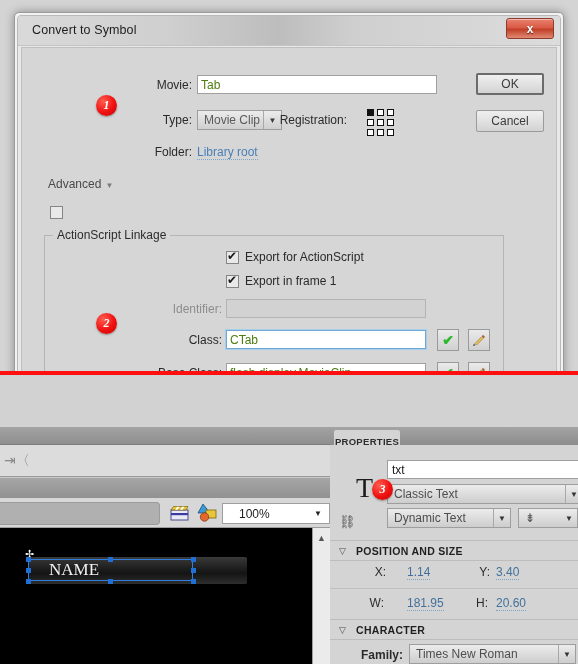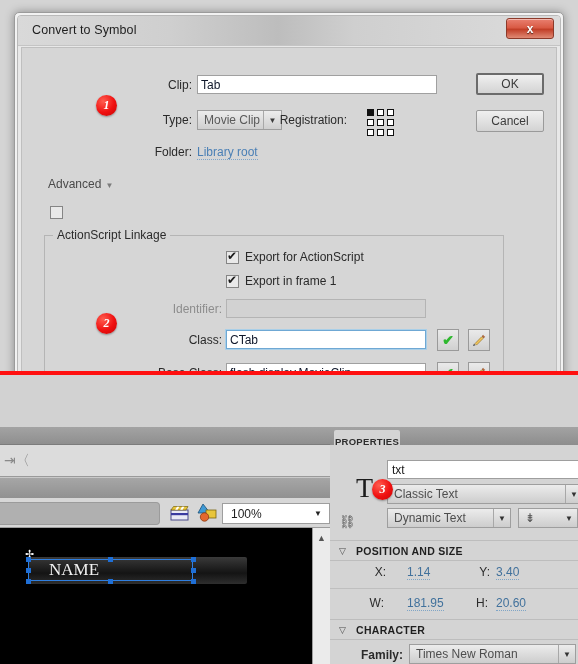--- a/index.html
+++ b/index.html
@@ -63,21 +63,21 @@
     border-bottom: none;
   }
   .lbl {
     font-size: 12px; color: #2a2a2a; text-align: right;
     position: absolute;
   }
   .tfield {
     position: absolute;
     background: #ffffff;
     border: 1px solid #a0a0a0;
-    font-size: 12px; color: #0f172a;
+    font-size: 12px; color: #4d7c0f;
     padding: 2px 3px;
     height: 19px; line-height: 15px;
     font-family: "Liberation Sans", sans-serif;
   }
   .tfield.focused { border: 1px solid #6fa8d4; outline: 1px solid #a9cfe8; }
   .tfield.disabled { background: #d2d2d2; border: 1px solid #b4b4b4; color: #8d8d8d; }
 
   .combo {
     position: absolute;
     height: 20px;
@@ -206,21 +206,21 @@
   }
   .icon-clap { position: absolute; left: 170px; top: 7px; width: 20px; height: 16px; }
   .icon-sym  { position: absolute; left: 197px; top: 5px; width: 22px; height: 20px; }
   .zoom-box {
     position: absolute; left: 222px; top: 5px; width: 108px; height: 21px;
     background: #ffffff; border: 1px solid #9e9e9e;
     display: flex; align-items: center;
     font-size: 12px; color: #1d1d1d;
     cursor: pointer;
   }
-  .zoom-box .zt { padding-left: 8px; flex: 1; }
+  .zoom-box .zt { padding-left: 16px; flex: 1; }
   .zoom-box .za { padding-right: 7px; font-size: 8px; color: #222; }
 
   .stage {
     position: absolute; left: 0; top: 101px; width: 312px; height: 136px;
     background: #000000;
   }
   .tabgfx {
     position: absolute; left: 29px; top: 29px; width: 218px; height: 27px;
     background: linear-gradient(to bottom,#3a3a3a 0%,#202020 40%,#141414 60%,#2e2e2e 100%);
     border-radius: 2px;
@@ -327,21 +327,21 @@
 
       <div class="dlg-titlebar">
         <div class="dlg-title">Convert to Symbol</div>
         <div class="close-btn">
           <div class="close-x">x</div>
         </div>
       </div>
 
       <div class="dlg-body">
 
-        <div class="lbl" style="left:110px; top:30px; width:60px;">Clip:</div>
+        <div class="lbl" style="left:110px; top:30px; width:60px;">Movie:</div>
         <div class="tfield" style="left:175px; top:27px; width:240px;">Tab</div>
 
         <div class="lbl" style="left:110px; top:65px; width:60px;">Type:</div>
         <div class="combo" style="left:175px; top:62px; width:85px;">
           <span class="ctext">Movie Clip</span>
           <span class="cdiv"></span>
           <span class="carrow">▼</span>
         </div>
 
         <div class="lbl" style="left:215px; top:65px; width:110px;">Registration:</div>

